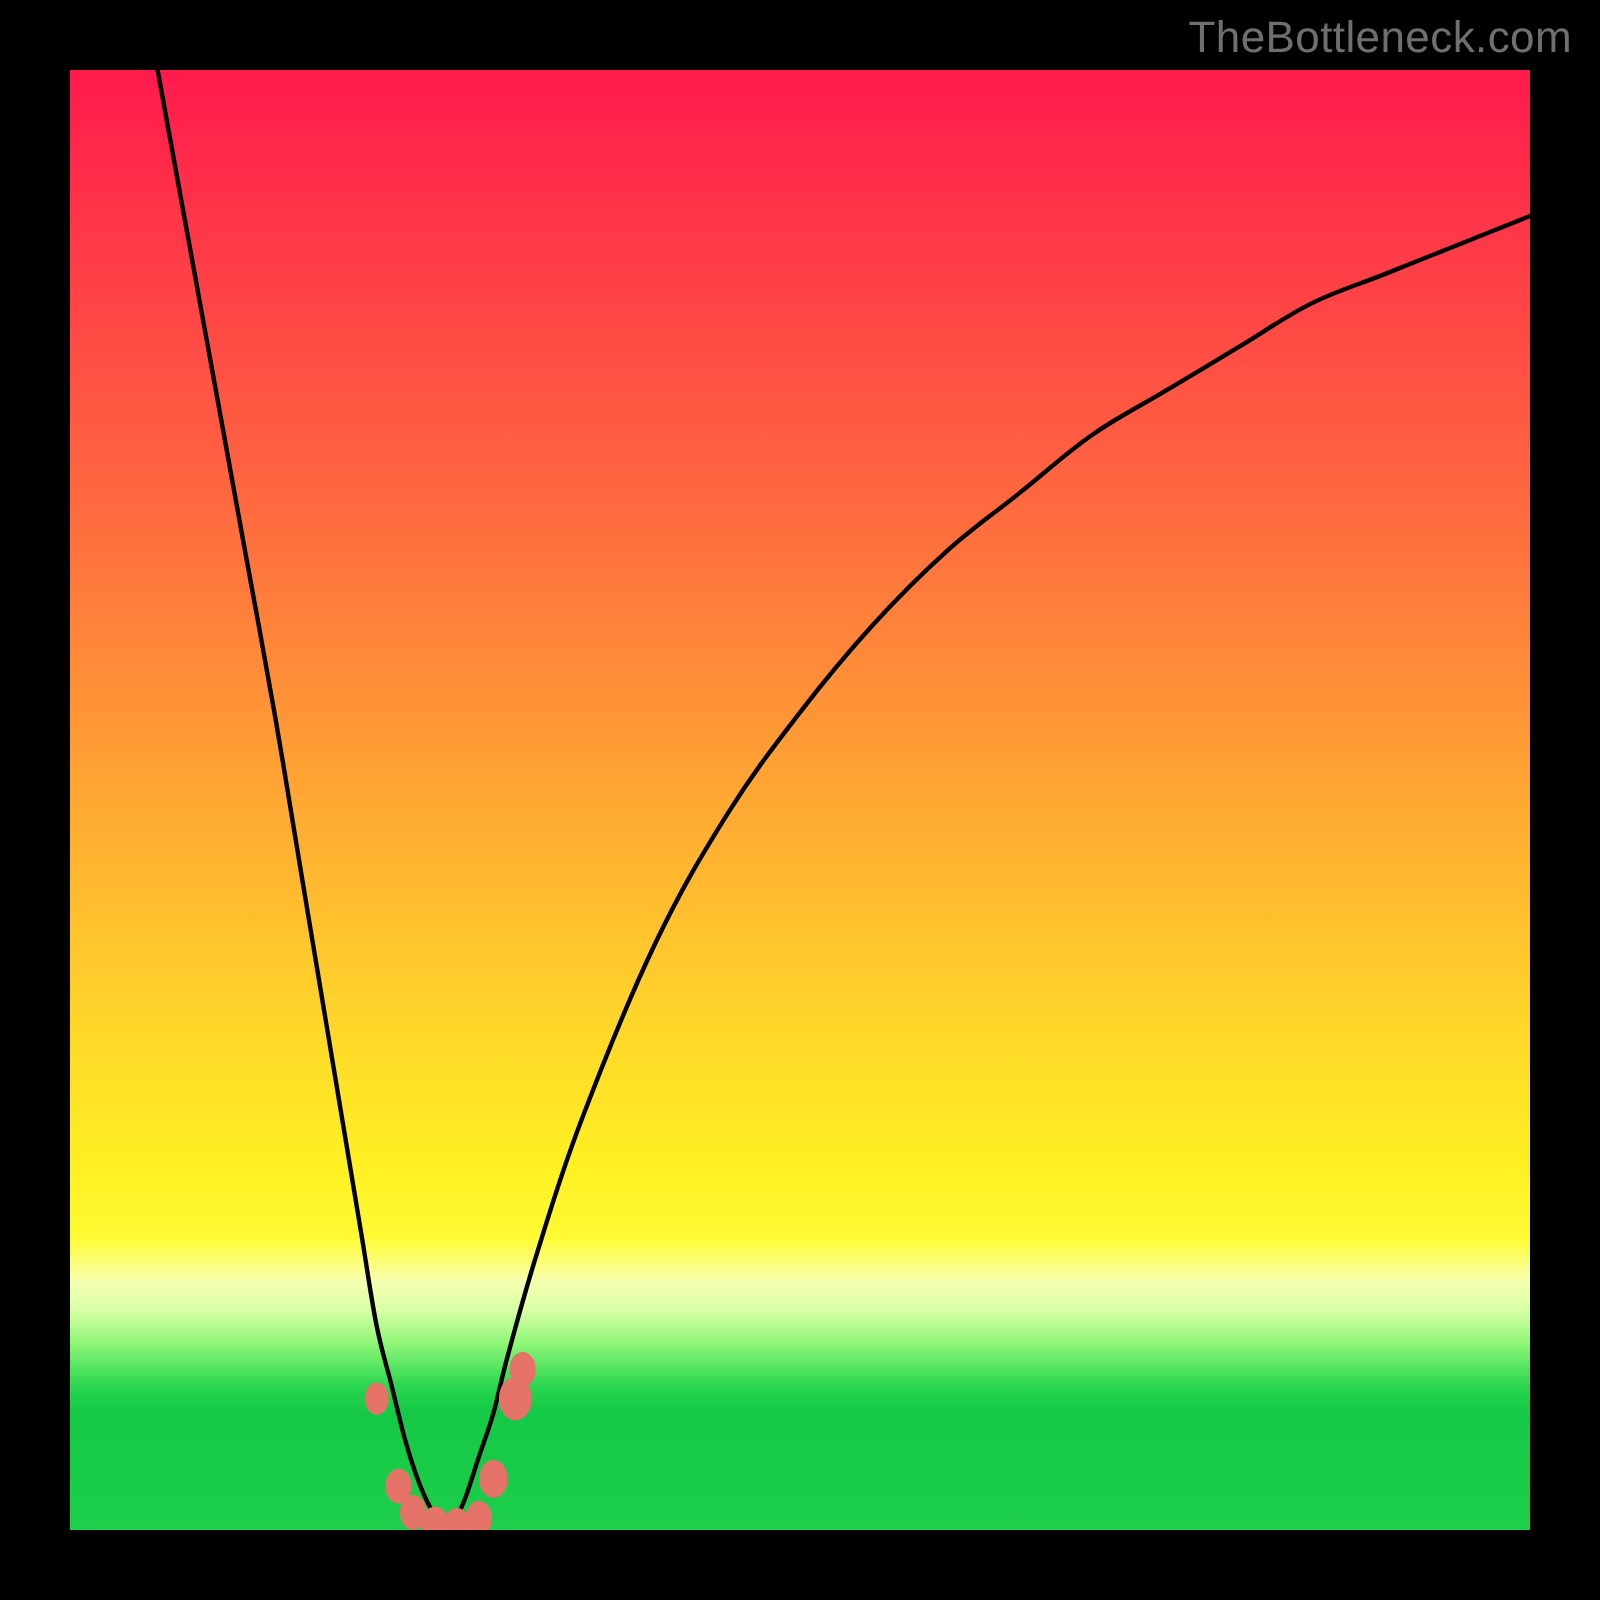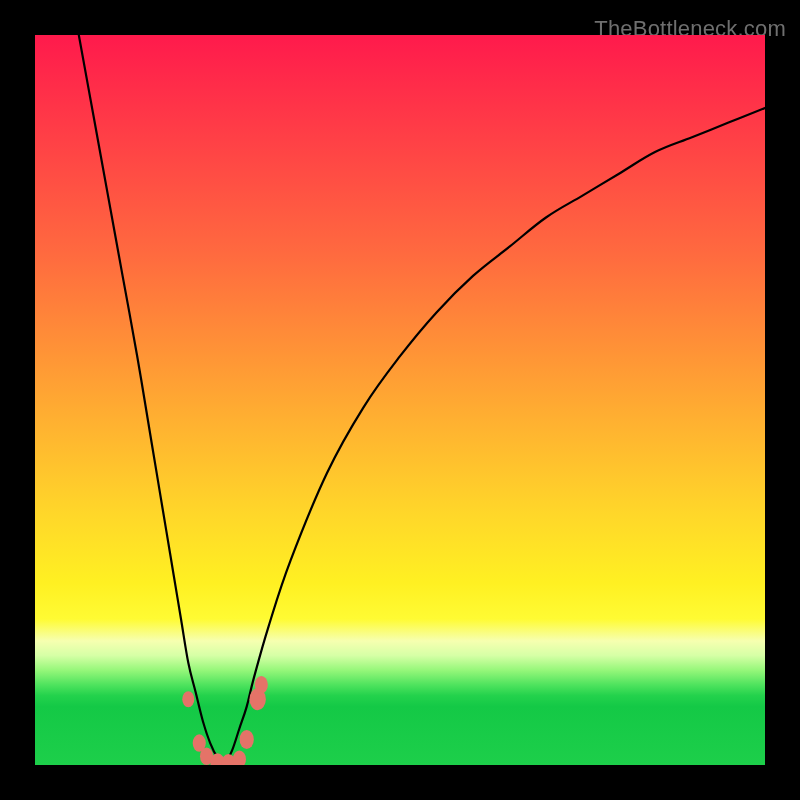--- a/index.html
+++ b/index.html
@@ -47,21 +47,20 @@
   }
   .watermark {
     position: absolute;
     top: 6px;
     right: 14px;
     color: #6f6f6f;
     font-size: 22px;
     font-weight: 500;
     letter-spacing: 0.2px;
     user-select: none;
-    margin-top: 10px;
   }
   svg.curves {
     position: absolute;
     left: 0;
     top: 0;
     width: 730px;
     height: 730px;
   }
 </style>
 </head>

